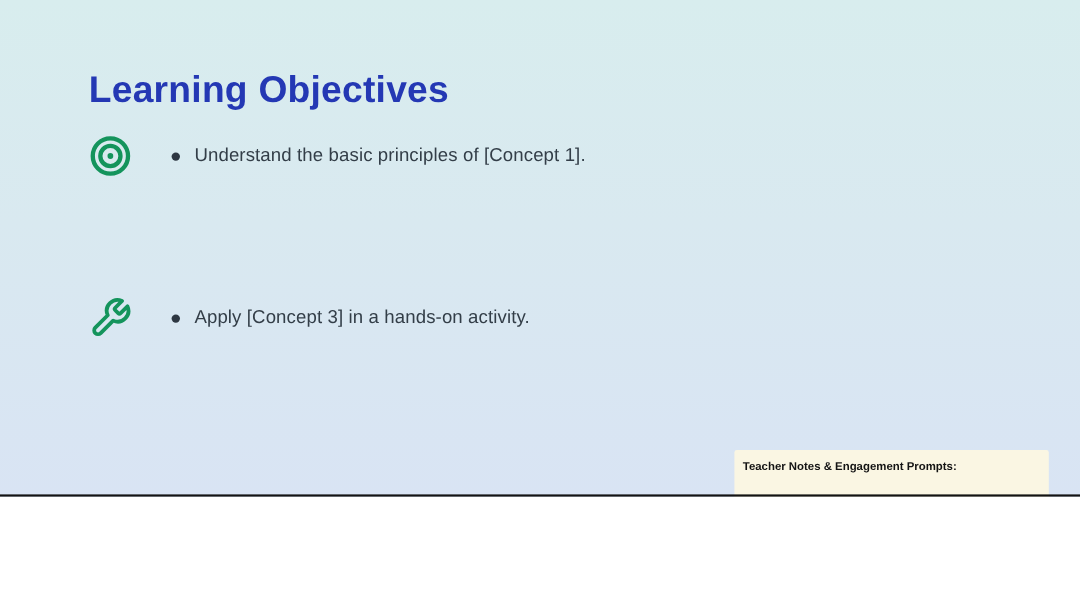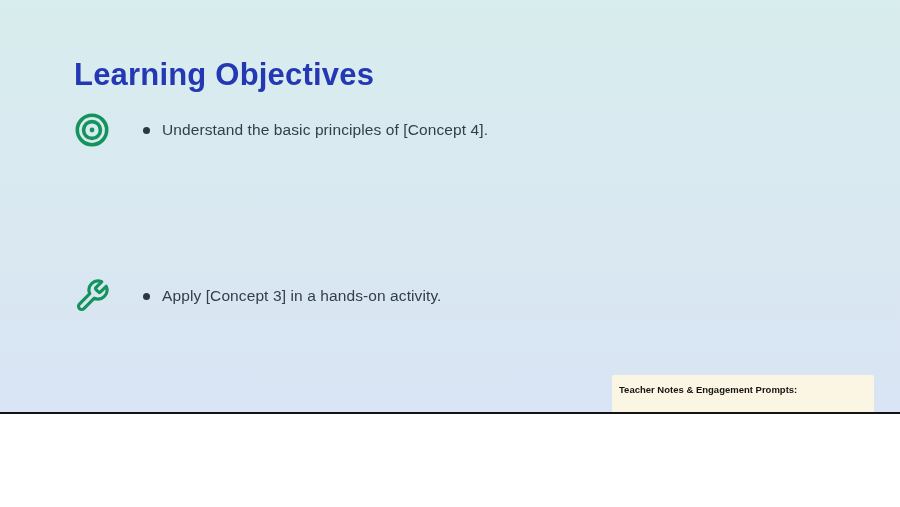--- a/index.html
+++ b/index.html
@@ -27,21 +27,21 @@
   }
   .objective-row {
     position: absolute;
     left: 74px;
     height: 36px;
     display: flex;
     align-items: center;
   }
   .row-1 { top: 112px; }
   .row-2 { top: 187px; }
-  .row-3 { top: 278px; text-align: center; }
+  .row-3 { top: 247px; text-align: center; }
   .obj-icon {
     width: 36px;
     height: 36px;
     flex: 0 0 36px;
     color: #14945c;
   }
   .obj-icon svg { width: 100%; height: 100%; display: block; }
   .obj-bullet {
     width: 7px;
     height: 7px;
@@ -101,21 +101,21 @@
 
   <div class="objective-row row-1">
     <span class="obj-icon">
       <svg viewBox="0 0 24 24" fill="none" stroke="currentColor" stroke-width="2.4">
         <circle cx="12" cy="12" r="9.8"></circle>
         <circle cx="12" cy="12" r="5.6"></circle>
         <circle cx="12" cy="12" r="1.6" fill="currentColor" stroke="none"></circle>
       </svg>
     </span>
     <span class="obj-bullet"></span>
-    <span class="obj-text">Understand the basic principles of [Concept 4].</span>
+    <span class="obj-text">Understand the basic principles of [Concept 1].</span>
   </div>
 
 
   <div class="objective-row row-3">
     <span class="obj-icon">
       <svg viewBox="0 0 24 24" fill="none" stroke="currentColor" stroke-width="2.1" stroke-linecap="round" stroke-linejoin="round">
         <path d="M14.7 6.3a1 1 0 0 0 0 1.4l1.6 1.6a1 1 0 0 0 1.4 0l3.77-3.77a6 6 0 0 1-7.94 7.94l-6.91 6.91a2.12 2.12 0 0 1-3-3l6.91-6.91a6 6 0 0 1 7.94-7.94l-3.76 3.76z"></path>
       </svg>
     </span>
     <span class="obj-bullet"></span>

